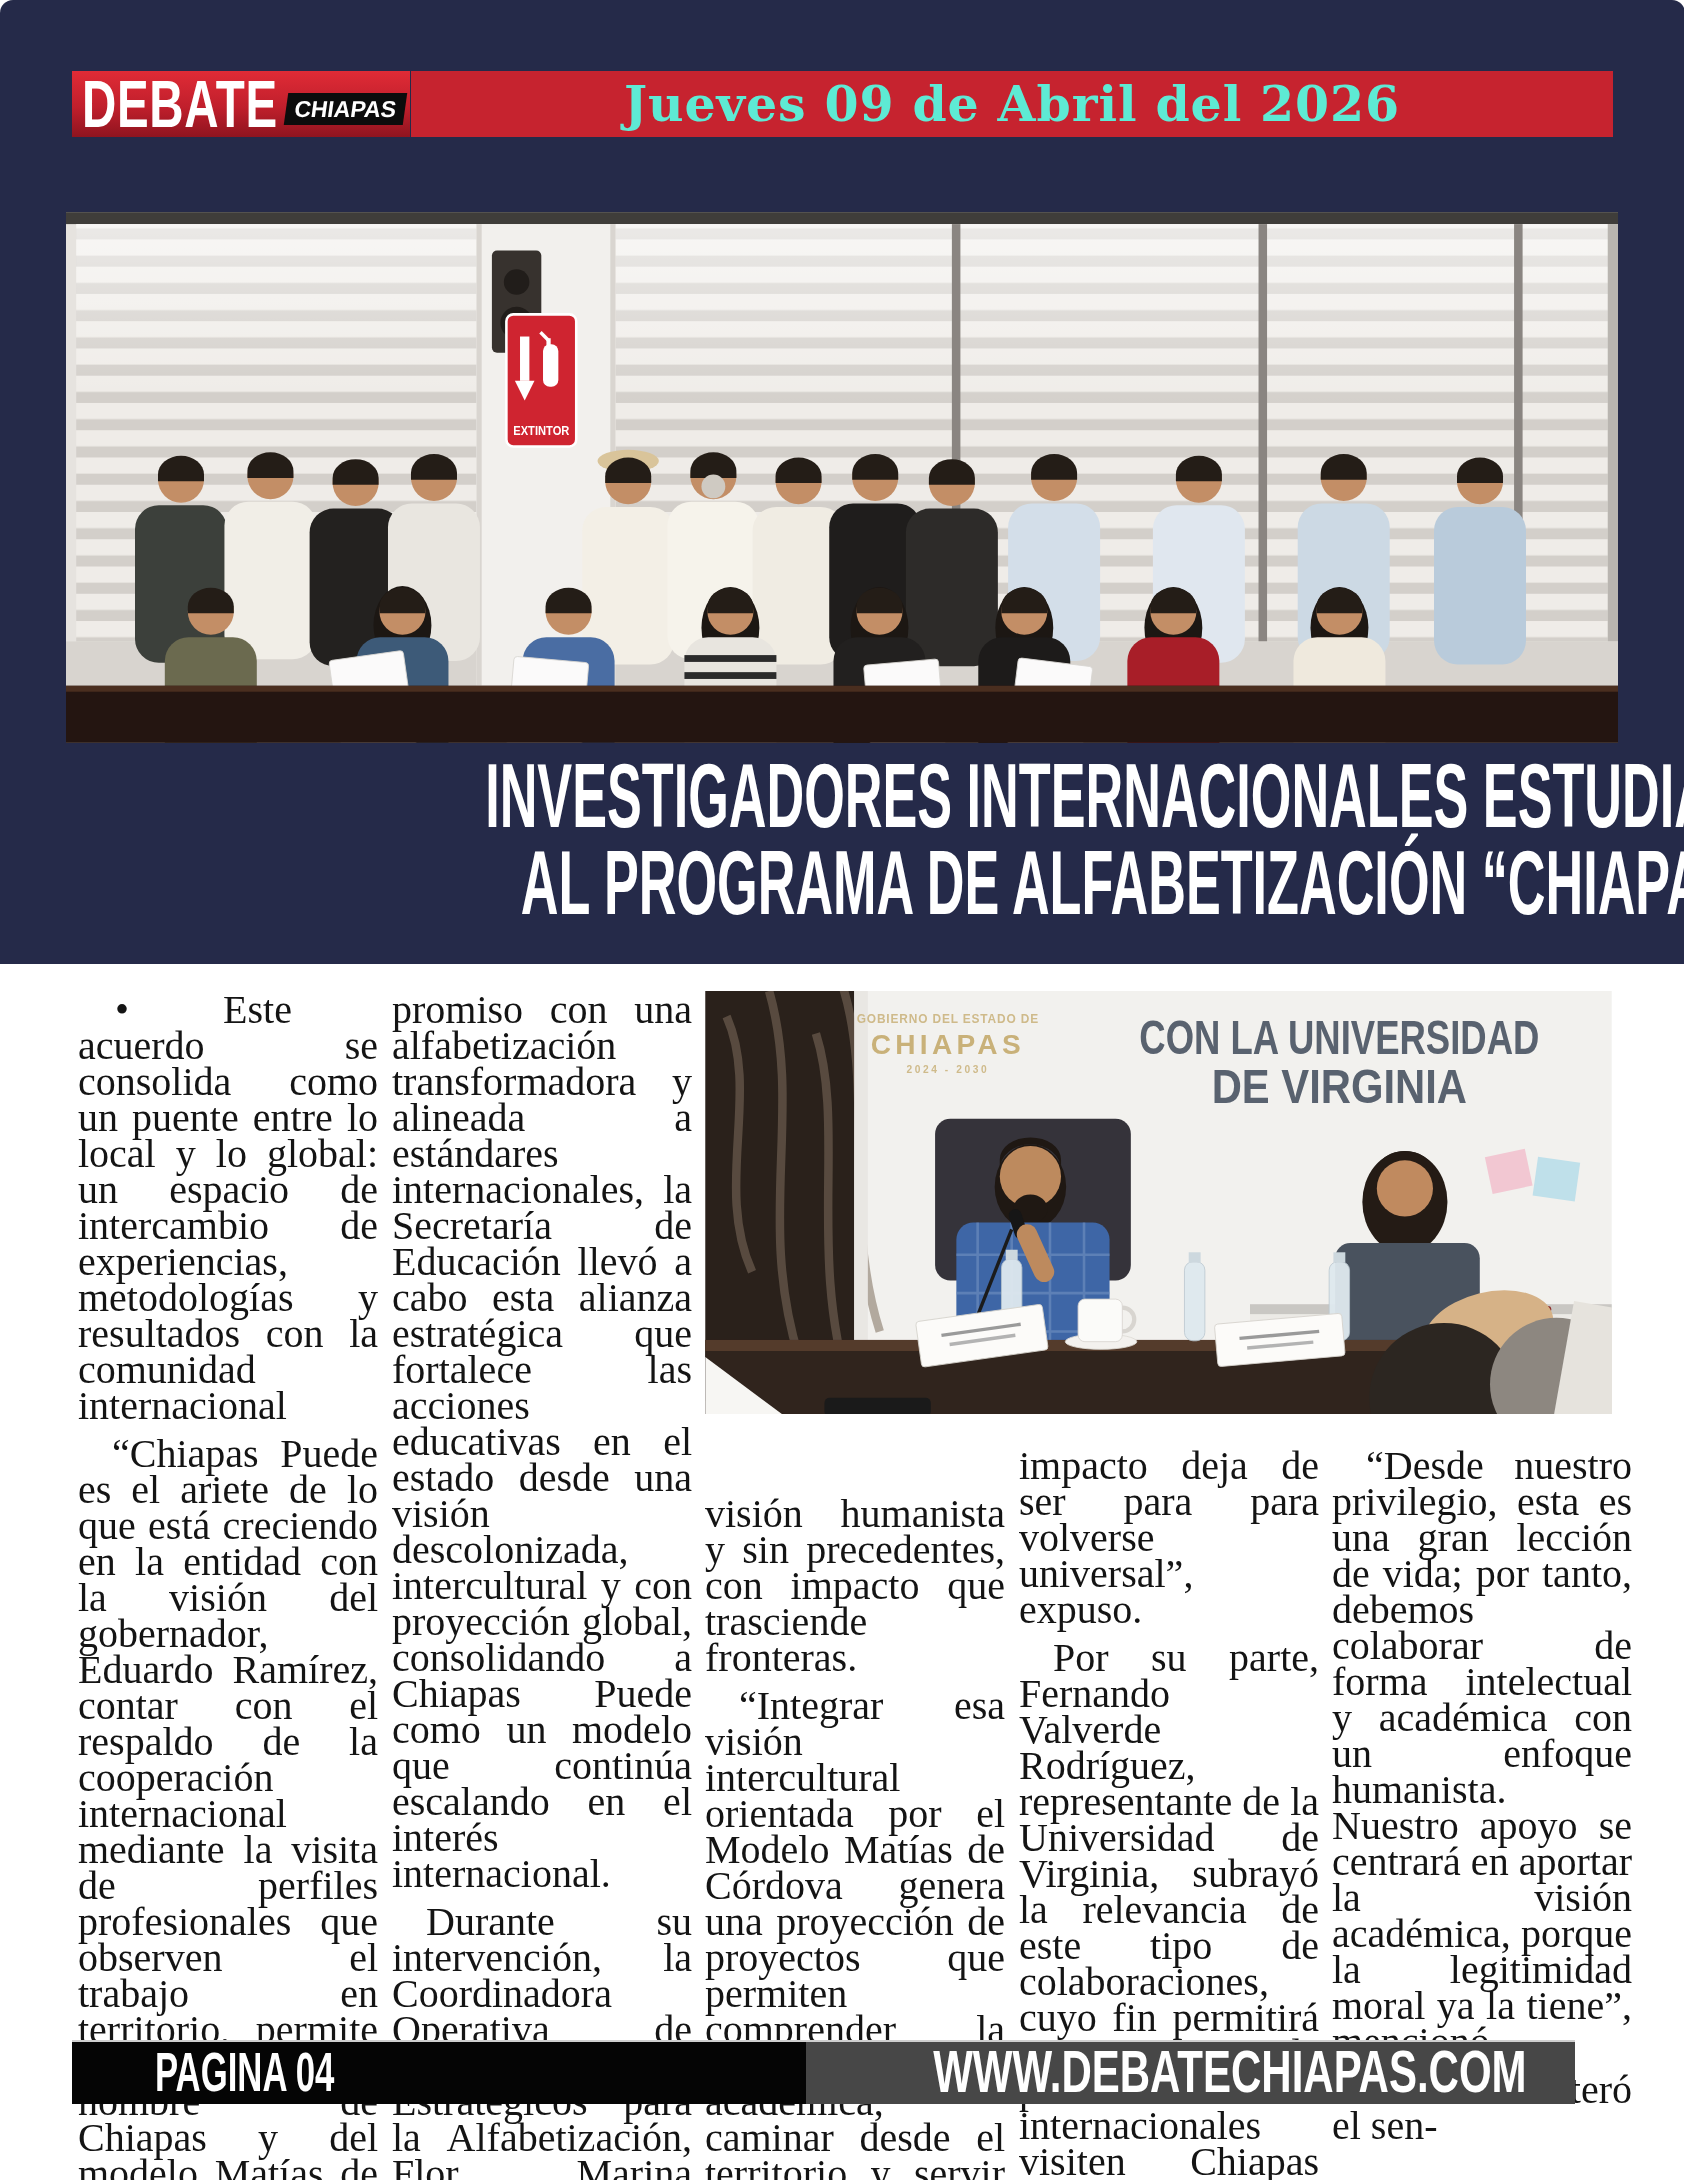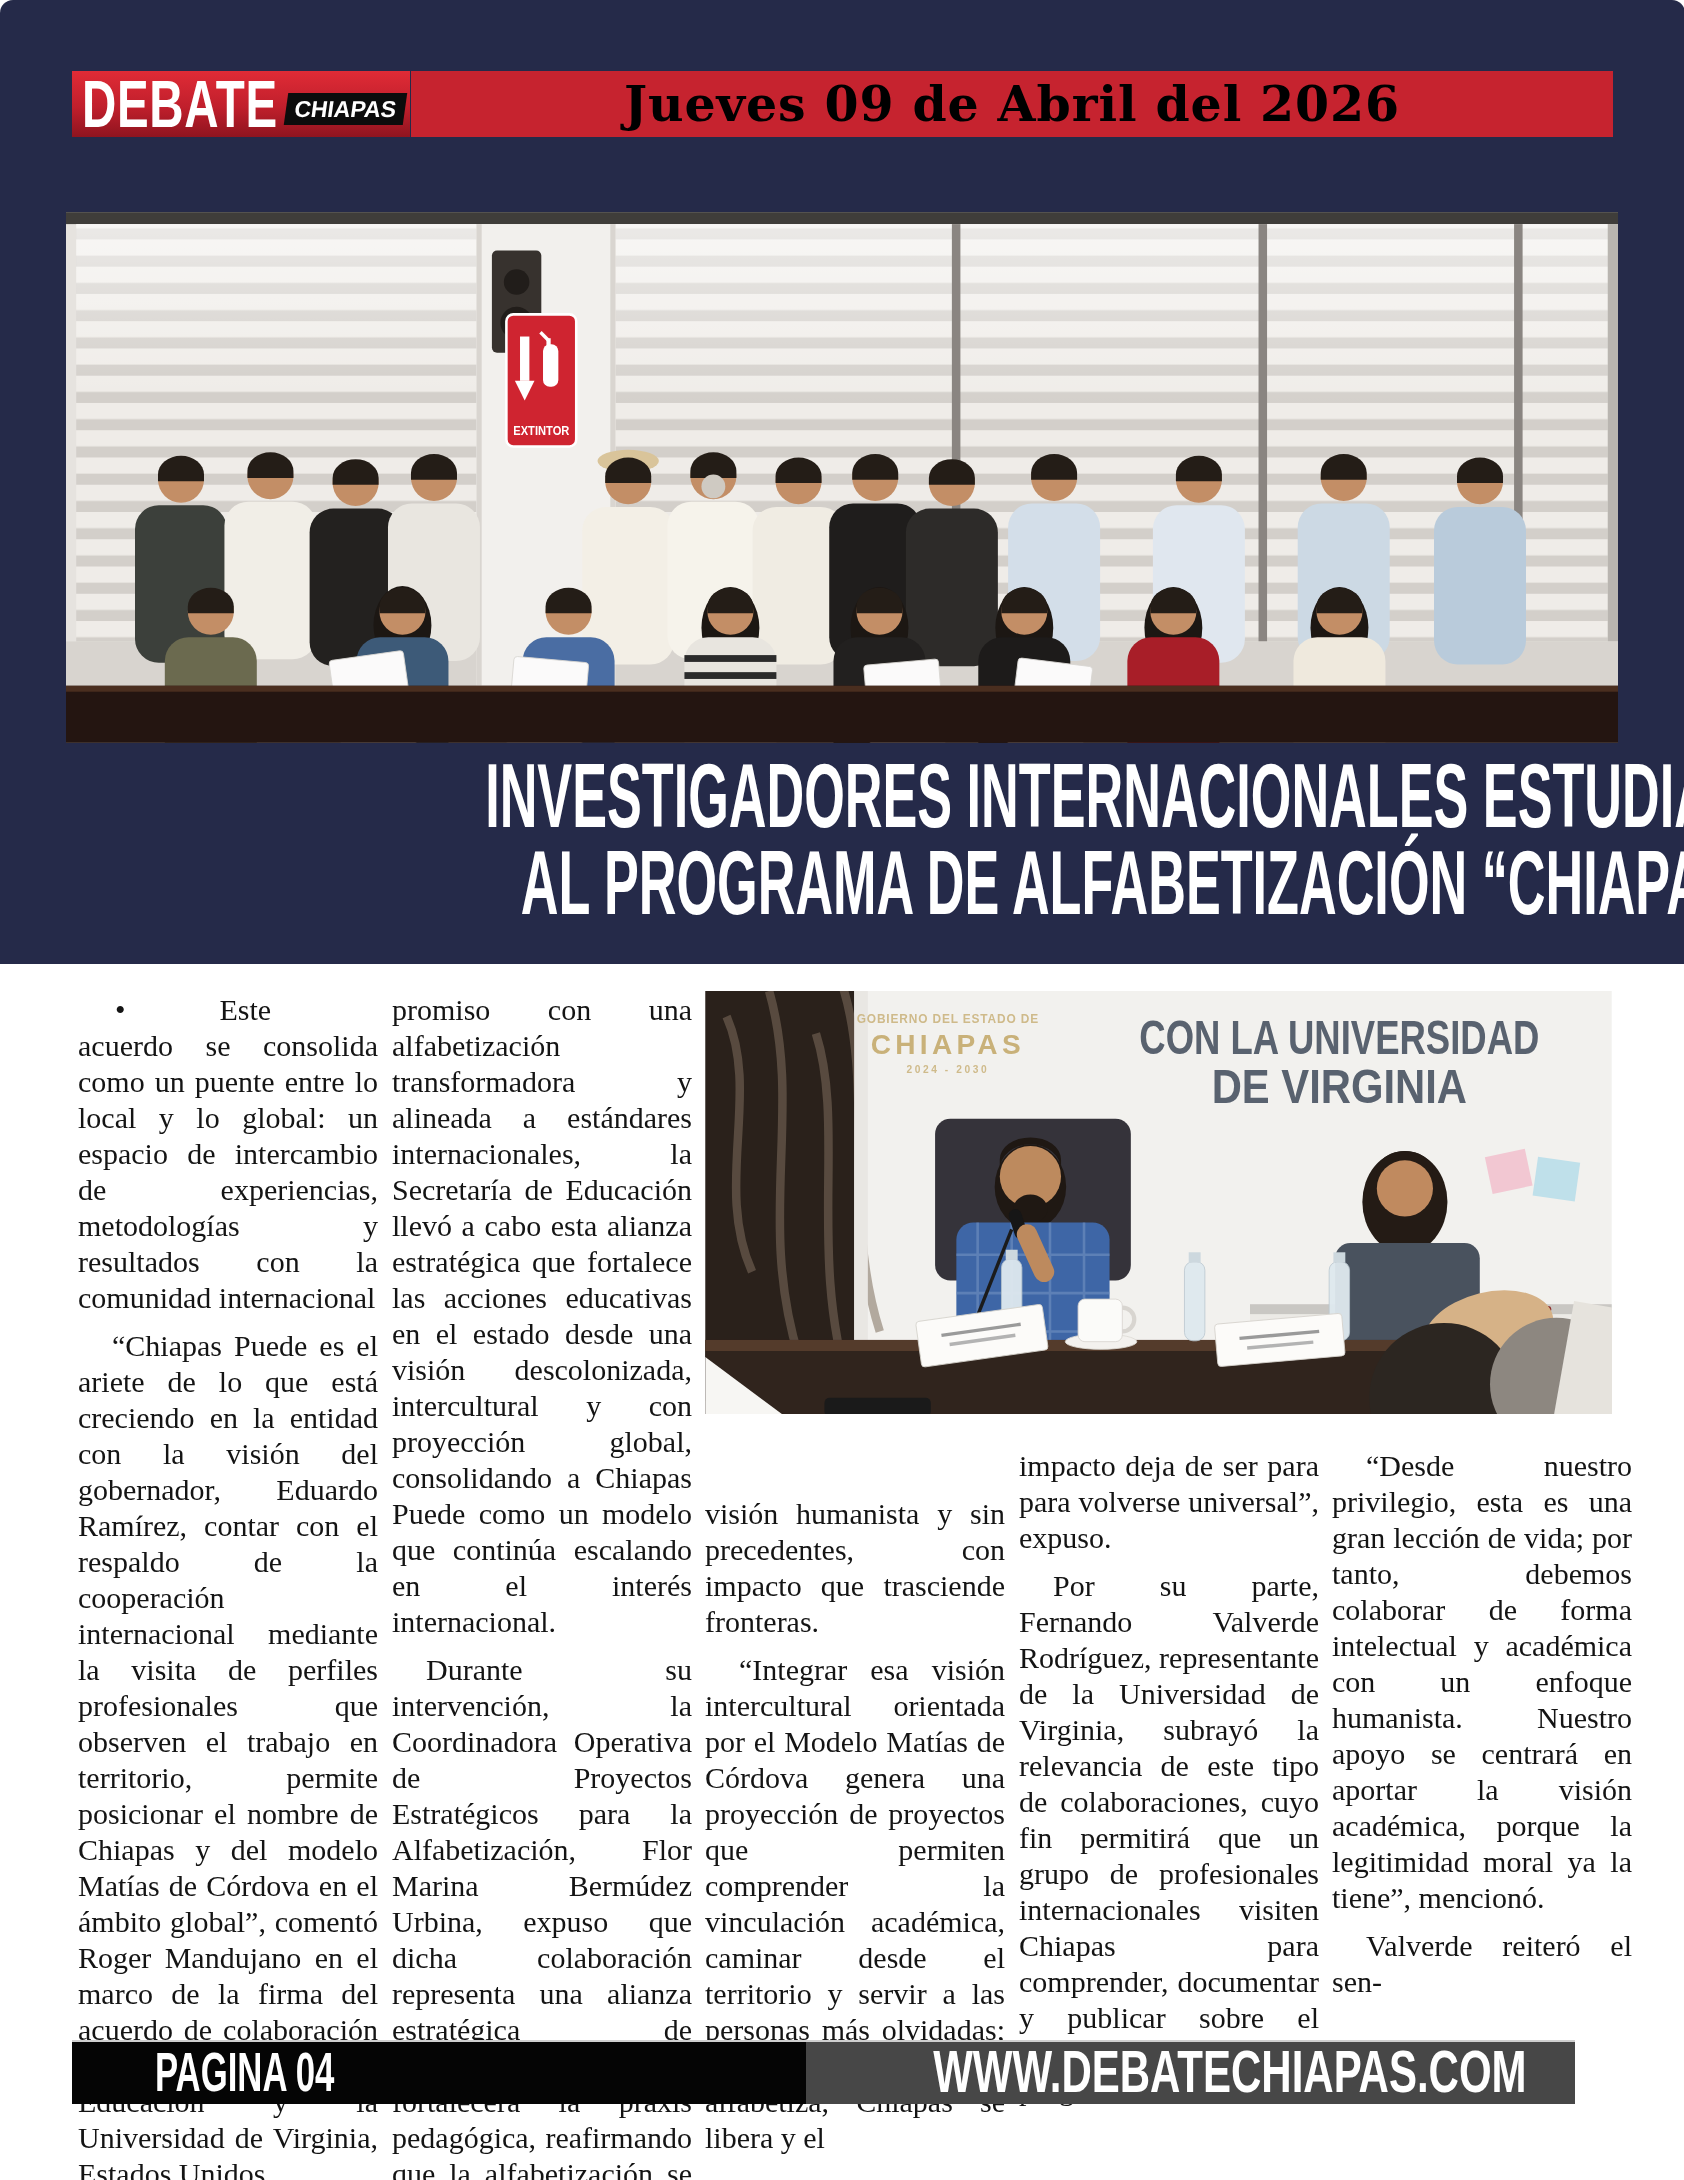--- a/index.html
+++ b/index.html
@@ -13,37 +13,37 @@
 
   
   .band{position:absolute;top:71px;height:66px;}
   .brand{left:72px;width:338px;background:linear-gradient(180deg,var(--red-bright) 0%,#c01f2c 55%,var(--red-dark) 100%);}
   .brand-text{position:absolute;left:10.2px;top:0;line-height:66px;font-family:"Liberation Sans",sans-serif;
               font-weight:700;font-size:66px;color:#fff;display:inline-block;transform:scaleX(.72);transform-origin:left center;letter-spacing:0.9px;}
   .brand-tag{position:absolute;right:5.1px;top:22px;height:32px;line-height:32px;background:#0c0c0c;color:#fff;
              font-family:"Liberation Sans",sans-serif;font-weight:700;font-size:23px;padding:0 8.5px;
              transform:skewX(-8deg);letter-spacing:0px;}
   .dateband{left:411px;width:1202px;background:var(--red);text-align:center;}
-  .date-text{line-height:66px;font-family:"DejaVu Serif",serif;font-weight:700;font-size:49px;color:#000000;letter-spacing:0.9px;}
+  .date-text{line-height:66px;font-family:"DejaVu Serif",serif;font-weight:700;font-size:49px;color:#5eead4;letter-spacing:0.9px;}
 
   
   .photo-top{position:absolute;left:66px;top:212px;width:1552px;height:531px;}
   .photo-mid{position:absolute;left:705px;top:991px;width:907px;height:528px;}
   svg{display:block;}
 
   
   .headline{position:absolute;left:0;top:753px;width:1685px;text-align:center;color:#ffffff;}
   .hl-line{display:block;height:87px;line-height:87px;font-family:"Liberation Sans",sans-serif;font-weight:700;font-size:90px;white-space:nowrap;}
   .hl-line > span{display:inline-block;transform:scaleX(.58);transform-origin:center;}
 
   
   .col{position:absolute;width:300px;top:992px;}
   .col-1{left:78px;} .col-2{left:392px;}
   .col-3{left:705px;top:1448px;margin-top:48px;} .col-4{left:1019px;top:1448px;} .col-5{left:1332px;top:1448px;}
-  .col p{margin:0 0 12px 0;text-align:justify;font-size:30px;line-height:36px;color:var(--ink);}
+  .col p{margin:0 0 12px 0;text-align:justify;font-size:40px;line-height:36px;color:var(--ink);}
   .p-ind{text-indent:34px;}
   .p-bullet::first-line{word-spacing:22px;}
   .bullet-dot{display:inline-block;margin:0 94px 0 37px;}
 
   
   .footer-box{position:absolute;top:2040px;height:62px;border-top:2.6px solid #cfcfcf;}
   .footer-left{left:72px;width:771px;background:#050505;}
   .footer-right{left:806px;width:769px;background:var(--footer-gray);text-align:center;}
   .foot-text{font-family:"Liberation Sans",sans-serif;font-weight:700;color:#fff;line-height:60px;white-space:nowrap;display:inline-block;}
   .foot-page{font-size:56px;margin-left:83px;transform:scaleX(.62);transform-origin:left center;}

